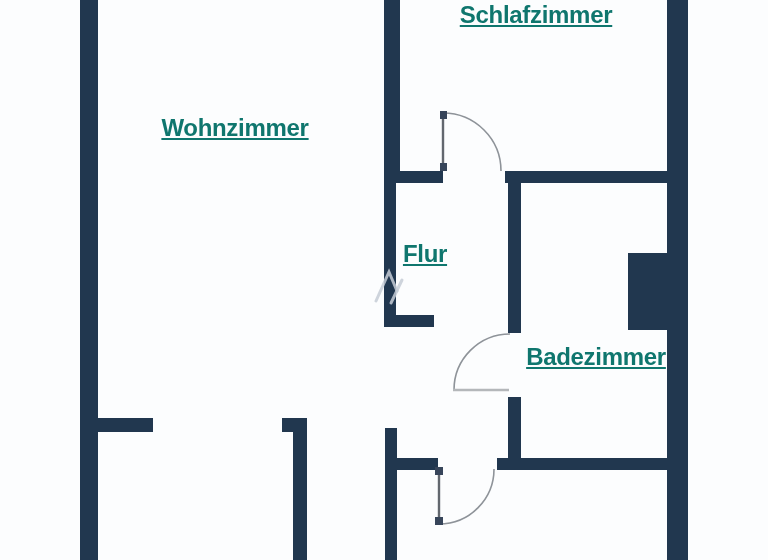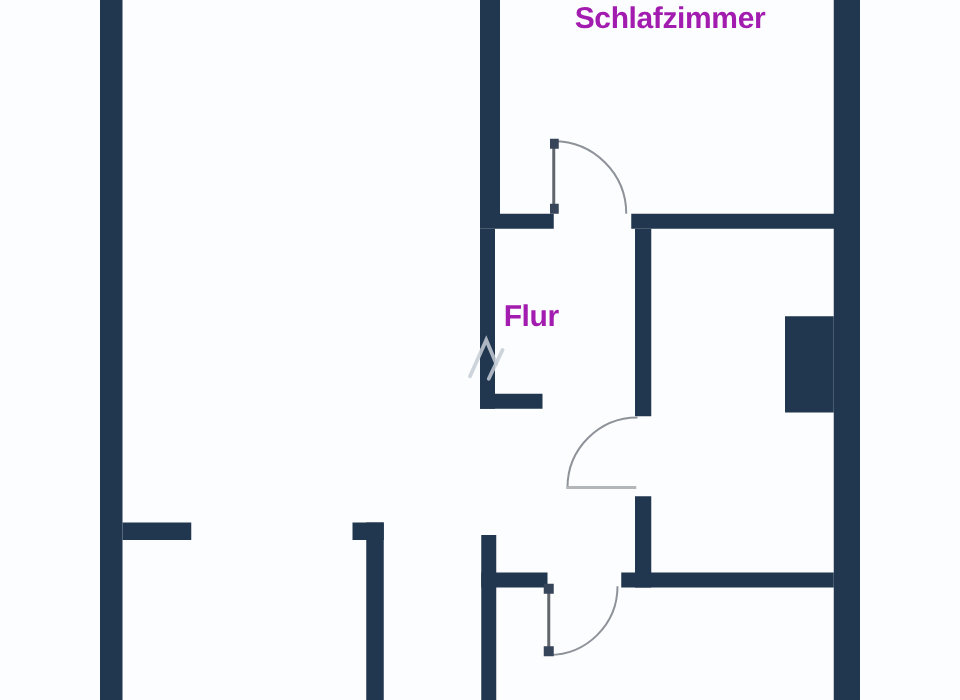--- a/index.html
+++ b/index.html
@@ -19,22 +19,23 @@
     position: absolute;
     left: 0;
     top: 0;
   }
   .room-label {
     position: absolute;
     transform: translate(-50%, -50%);
     font-weight: 700;
     font-size: 24px;
     letter-spacing: -0.3px;
-    color: #a21caf;
+    color: #0f766e;
     white-space: nowrap;
+    text-decoration: underline;
   }
   #label-wohnzimmer  { left: 235px; top: 128px; }
   #label-schlafzimmer{ left: 536px; top: 15px;  }
   #label-flur        { left: 425px; top: 254px; }
   #label-badezimmer  { left: 596px; top: 357px; }
 </style>
 </head>
 <body>
 
 <div class="plan">
@@ -62,18 +63,20 @@
       <path d="M 454 390 A 56 56 0 0 1 510 334" fill="none" stroke="#8e9399" stroke-width="1.6"></path>
       <line x1="453" y1="390" x2="509" y2="390" stroke="#b4b7ba" stroke-width="2.4"></line>
       <path d="M 439 524 A 55 55 0 0 0 494 469" fill="none" stroke="#8e9399" stroke-width="1.6"></path>
       <line x1="439" y1="471" x2="439" y2="523" stroke="#62676e" stroke-width="2.4"></line>
       <rect x="435" y="467" width="8" height="8" fill="#37455a"></rect>
       <rect x="435" y="517" width="8" height="8" fill="#37455a"></rect>
       <path d="M 376 301 L 389 272 L 397 291" fill="none" stroke="#c5ccd6" stroke-width="3" opacity="0.85" stroke-linecap="round"></path>
       <path d="M 391 303 L 402 280" fill="none" stroke="#c5ccd6" stroke-width="3" opacity="0.85" stroke-linecap="round"></path>
     </svg>
 
+  <span class="room-label" id="label-wohnzimmer">Wohnzimmer</span>
 
   <span class="room-label" id="label-schlafzimmer">Schlafzimmer</span>
 
   <span class="room-label" id="label-flur">Flur</span>
 
+  <span class="room-label" id="label-badezimmer">Badezimmer</span>
 </div>
 
 </body></html>

